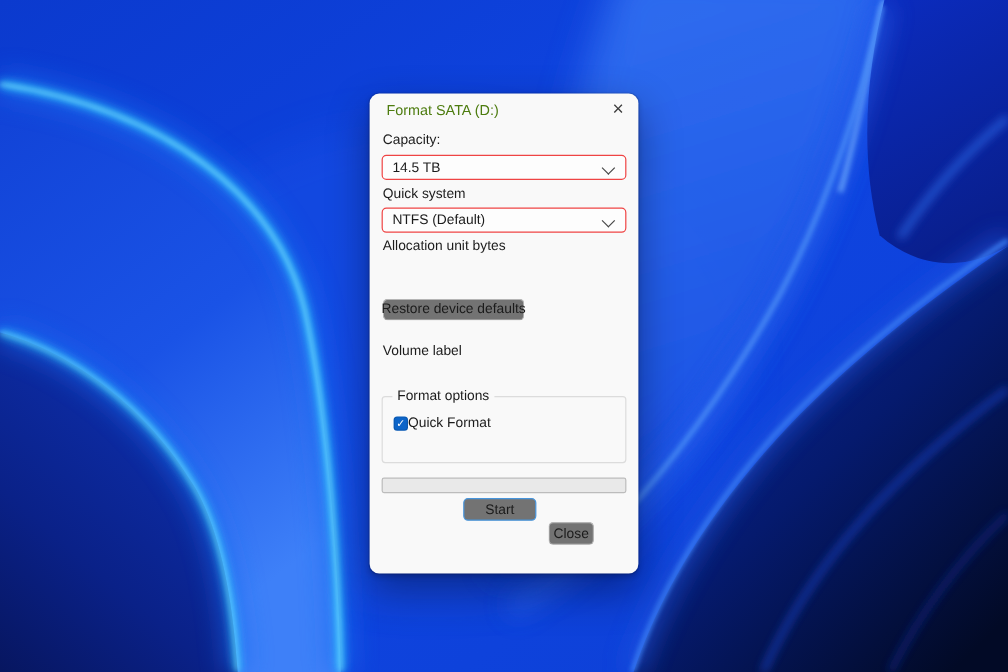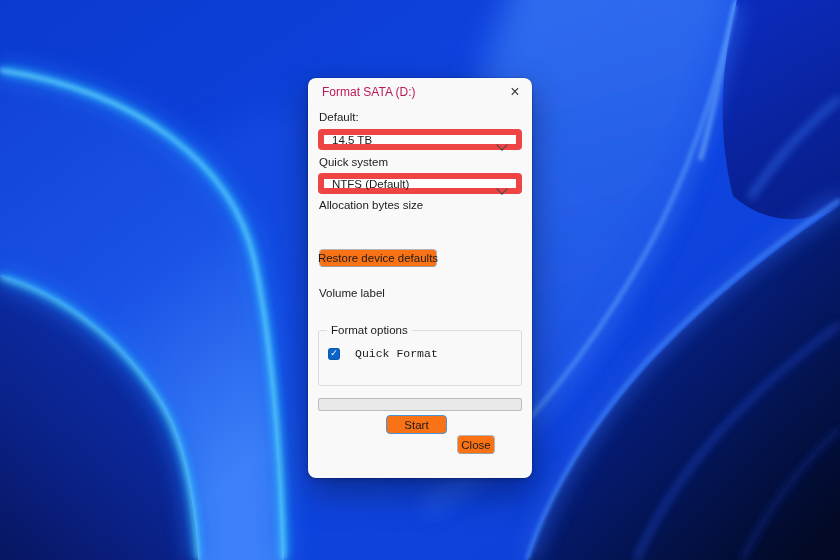--- a/index.html
+++ b/index.html
@@ -13,40 +13,40 @@
   .wallpaper svg{display:block;width:100%;height:100%;}
 
   
   .dialog{
     position:absolute;left:308px;top:78px;width:224px;height:400px;
     background:#f9f9f9;border-radius:8px;
     box-shadow:0 2px 4px rgba(0,0,20,.18),0 14px 34px rgba(0,0,30,.42);
     outline:1px solid rgba(0,0,0,.10);
     color:#1b1b1b;font-size:11.5px;
   }
-  .dlg-title{position:absolute;left:14px;top:7px;font-size:12px;color:#be185d;white-space:nowrap;}
+  .dlg-title{position:absolute;left:14px;top:7px;font-size:12px;color:#4d7c0f;white-space:nowrap;}
   .dlg-close{
     position:absolute;right:7px;top:4px;width:20px;height:20px;
     display:flex;align-items:center;justify-content:center;
     font-size:16px;line-height:1;color:#3c3c3c;cursor:pointer;border-radius:4px;
   }
   .fld-label{position:absolute;left:11px;white-space:nowrap;color:#1b1b1b;}
   .combo{
     position:absolute;left:10px;width:204px;height:21px;box-sizing:border-box;
-    background:#fdfdfd;border:6px solid #ef4444;border-radius:4px;
+    background:#fdfdfd;border:1px solid #ef4444;border-radius:4px;
     display:flex;align-items:center;padding:0 24px 0 8px;cursor:default;
   }
   .combo .val{white-space:nowrap;overflow:hidden;}
   .chev{
     position:absolute;right:10px;top:6px;width:7px;height:7px;
     border-right:1.4px solid #474747;border-bottom:1.4px solid #474747;
     transform:rotate(45deg);
   }
   .btn{
-    position:absolute;box-sizing:border-box;background:#f97316;
+    position:absolute;box-sizing:border-box;background:#737373;
     border:1px solid #b5b5b5;border-bottom-color:#9d9d9d;border-radius:4px;
     display:flex;align-items:center;justify-content:center;
     font-size:11.5px;color:#1b1b1b;cursor:pointer;white-space:nowrap;
   }
   .btn-restore{left:11px;top:171px;width:118px;height:18px;}
   .txtbox{
     position:absolute;left:10px;top:224px;width:204px;height:19px;box-sizing:border-box;
     background:#ffffff;border:1px solid #c6c6c6;border-bottom:2px solid #8f8f8f;
     border-radius:3px;padding:0 7px;font-family:inherit;font-size:11.5px;color:#1b1b1b;outline:none;
   }
@@ -57,21 +57,21 @@
   .groupbox .legend{
     position:absolute;left:8px;top:-7px;background:#f9f9f9;padding:0 4px;white-space:nowrap;
   }
   .chk-row{position:absolute;left:9px;top:16px;display:flex;align-items:center;cursor:pointer;}
   .chk{
     width:12px;height:12px;border-radius:3px;background:var(--accent,#0c64c8);
     display:flex;align-items:center;justify-content:center;flex:0 0 auto;
     box-shadow:inset 0 0 0 1px rgba(0,0,0,.12);
   }
   .chk .mark{color:#fff;font-size:9px;line-height:1;font-weight:bold;transform:translateY(-0.5px);}
-  .chk-label{margin-left:15px;white-space:nowrap;font-family:Liberation Mono, monospace;}
+  .chk-label{margin-left:0;white-space:nowrap;}
   .progress{
     position:absolute;left:10px;top:320px;width:204px;height:13px;box-sizing:border-box;
     background:#e9e9e9;border:1px solid #bcbcbc;border-radius:2px;overflow:hidden;
   }
   .progress .fill{height:100%;background:#26a33b;width:0%;}
   .btn-start{left:78px;top:337px;width:61px;height:19px;border:1.5px solid var(--start_border,#4795dc);}
   .btn-close{left:149px;top:357px;width:38px;height:19px;}
 </style>
 </head>
 <body>
@@ -153,33 +153,33 @@
 </svg>
 </div>
 
 <div class="dialog">
 
   <div class="dlg-title">Format SATA (D:)</div>
   <div class="dlg-close">
     <span>×</span>
   </div>
 
-  <div class="fld-label" style="top:33px">Default:</div>
+  <div class="fld-label" style="top:33px">Capacity:</div>
   <div class="combo" style="top:51px">
     <span class="val">14.5 TB</span>
     <span class="chev"></span>
   </div>
 
   <div class="fld-label" style="top:78px">Quick system</div>
   <div class="combo" style="top:95px">
     <span class="val">NTFS (Default)</span>
     <span class="chev"></span>
   </div>
 
-  <div class="fld-label" style="top:121px">Allocation bytes size</div>
+  <div class="fld-label" style="top:121px">Allocation unit bytes</div>
 
   <div class="btn btn-restore">Restore device defaults</div>
 
   <div class="fld-label" style="top:209px">Volume label</div>
 
   <div class="groupbox">
     <span class="legend">Format options</span>
     <div class="chk-row">
       <span class="chk">
         <span class="mark">✓</span>

